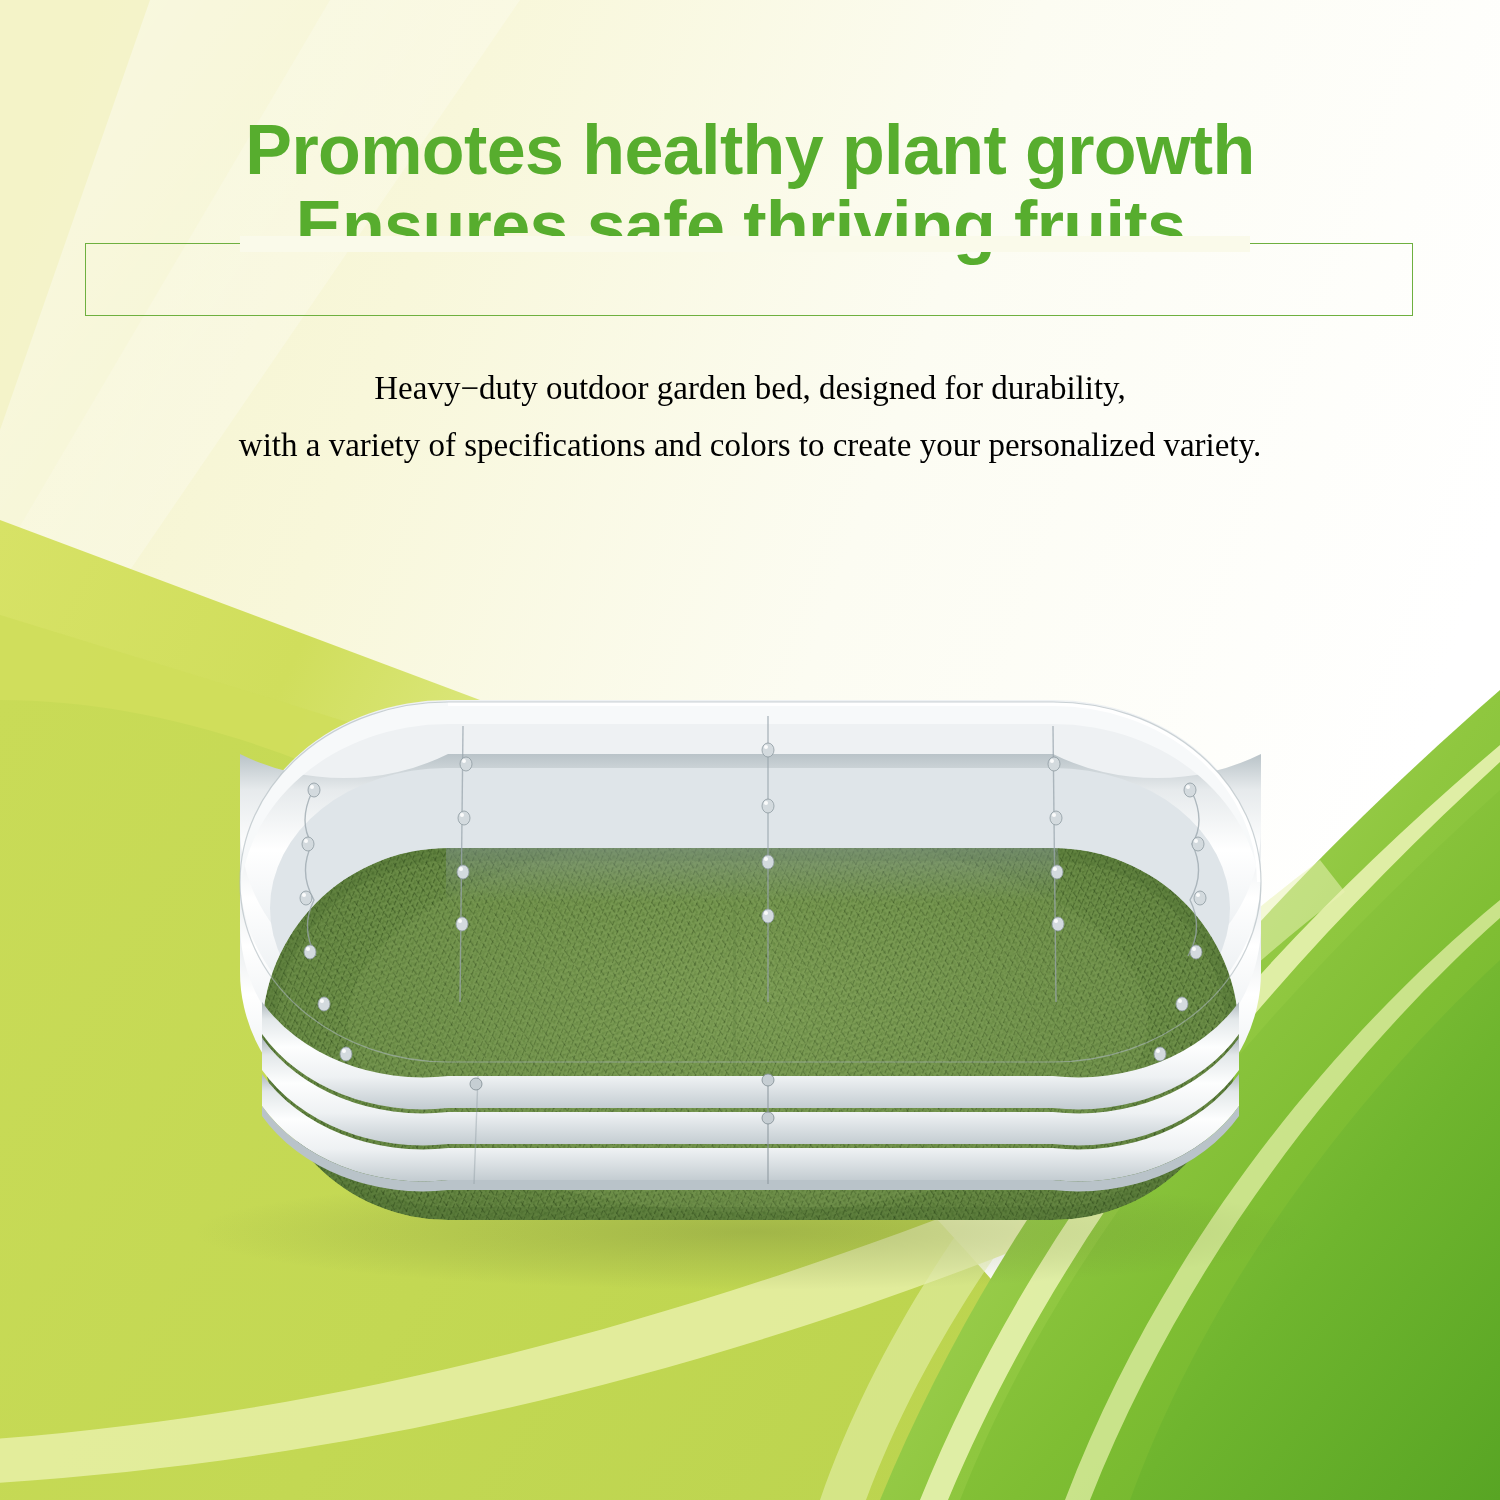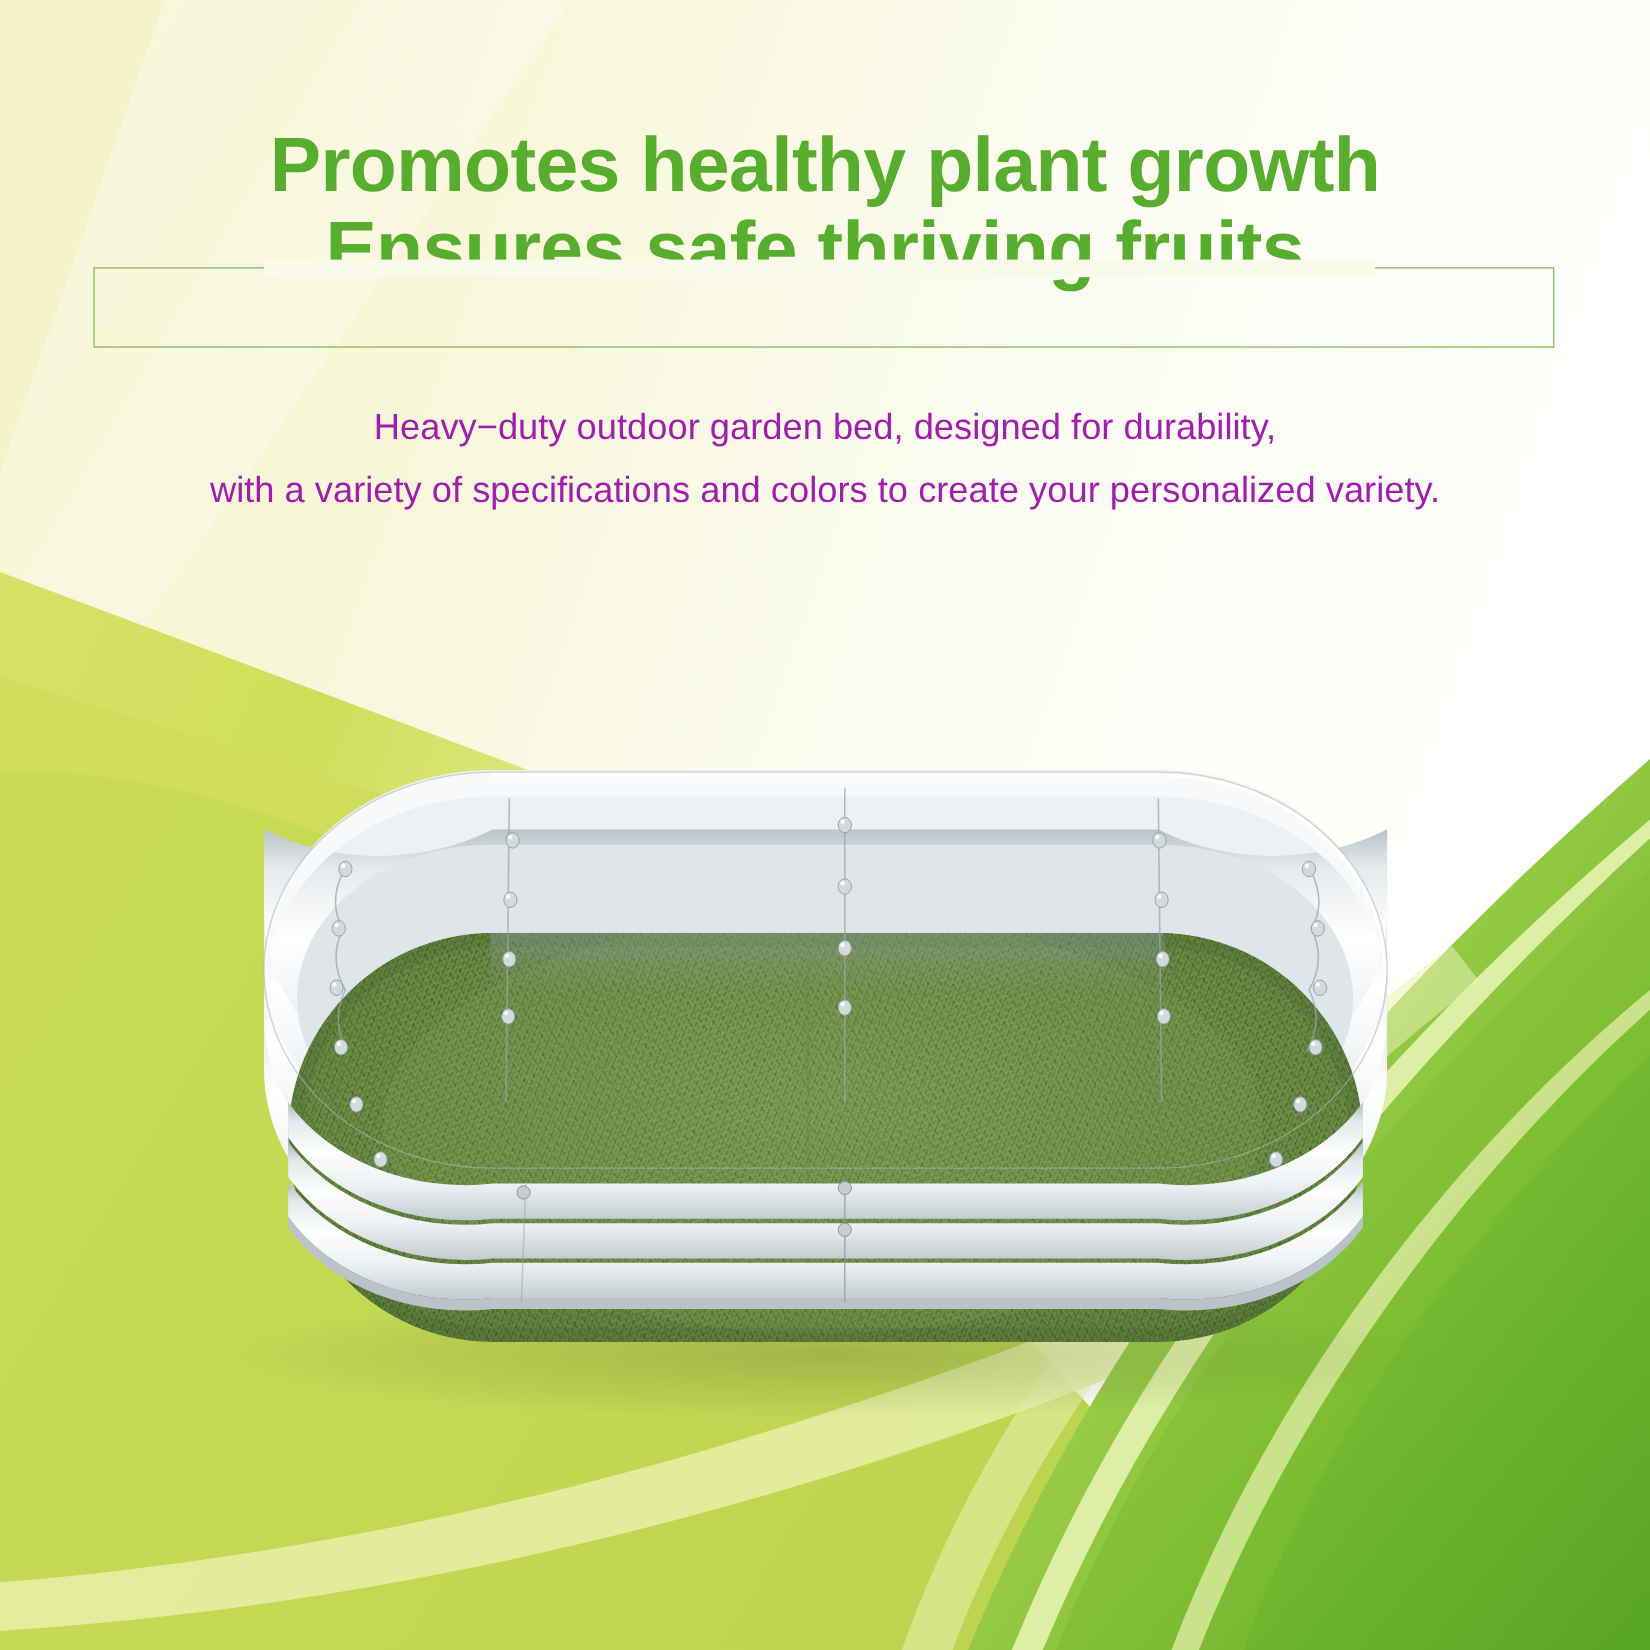--- a/index.html
+++ b/index.html
@@ -75,22 +75,22 @@
     height: 16px;
     background: #fafaea;
     z-index: 31;
   }
 
   .subline {
     position: absolute;
     left: 0;
     width: 1500px;
     text-align: center;
-    color: #a21caf;
-    font-family: Liberation Sans, sans-serif;
+    color: #000000;
+    font-family: Liberation Serif, serif;
     font-weight: normal;
     font-size: 33px;
     line-height: 40px;
   }
   #subline-1 { top: 368px; }
   #subline-2 { top: 425px; }
 
   
   #planter {
     position: absolute;

